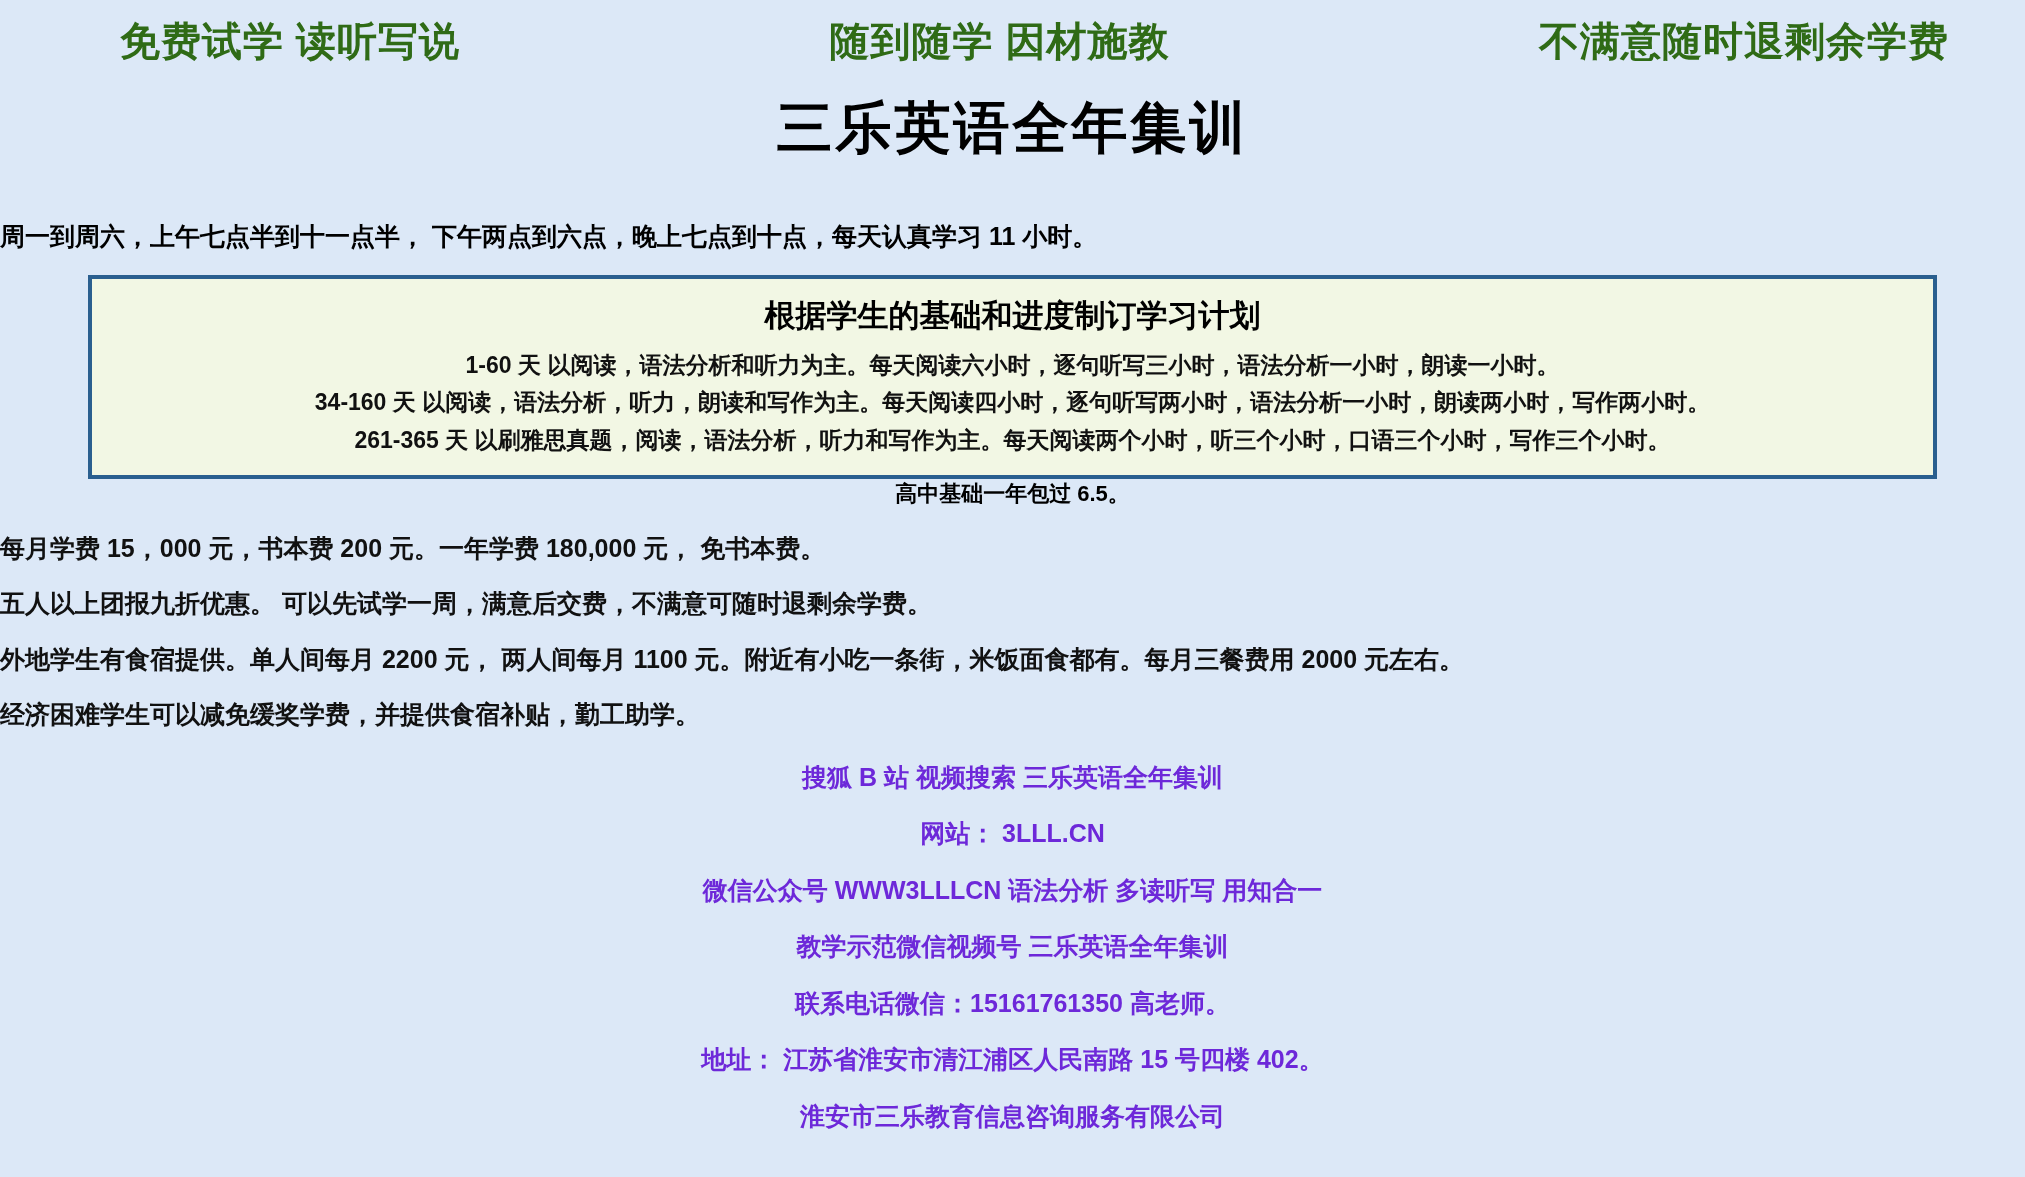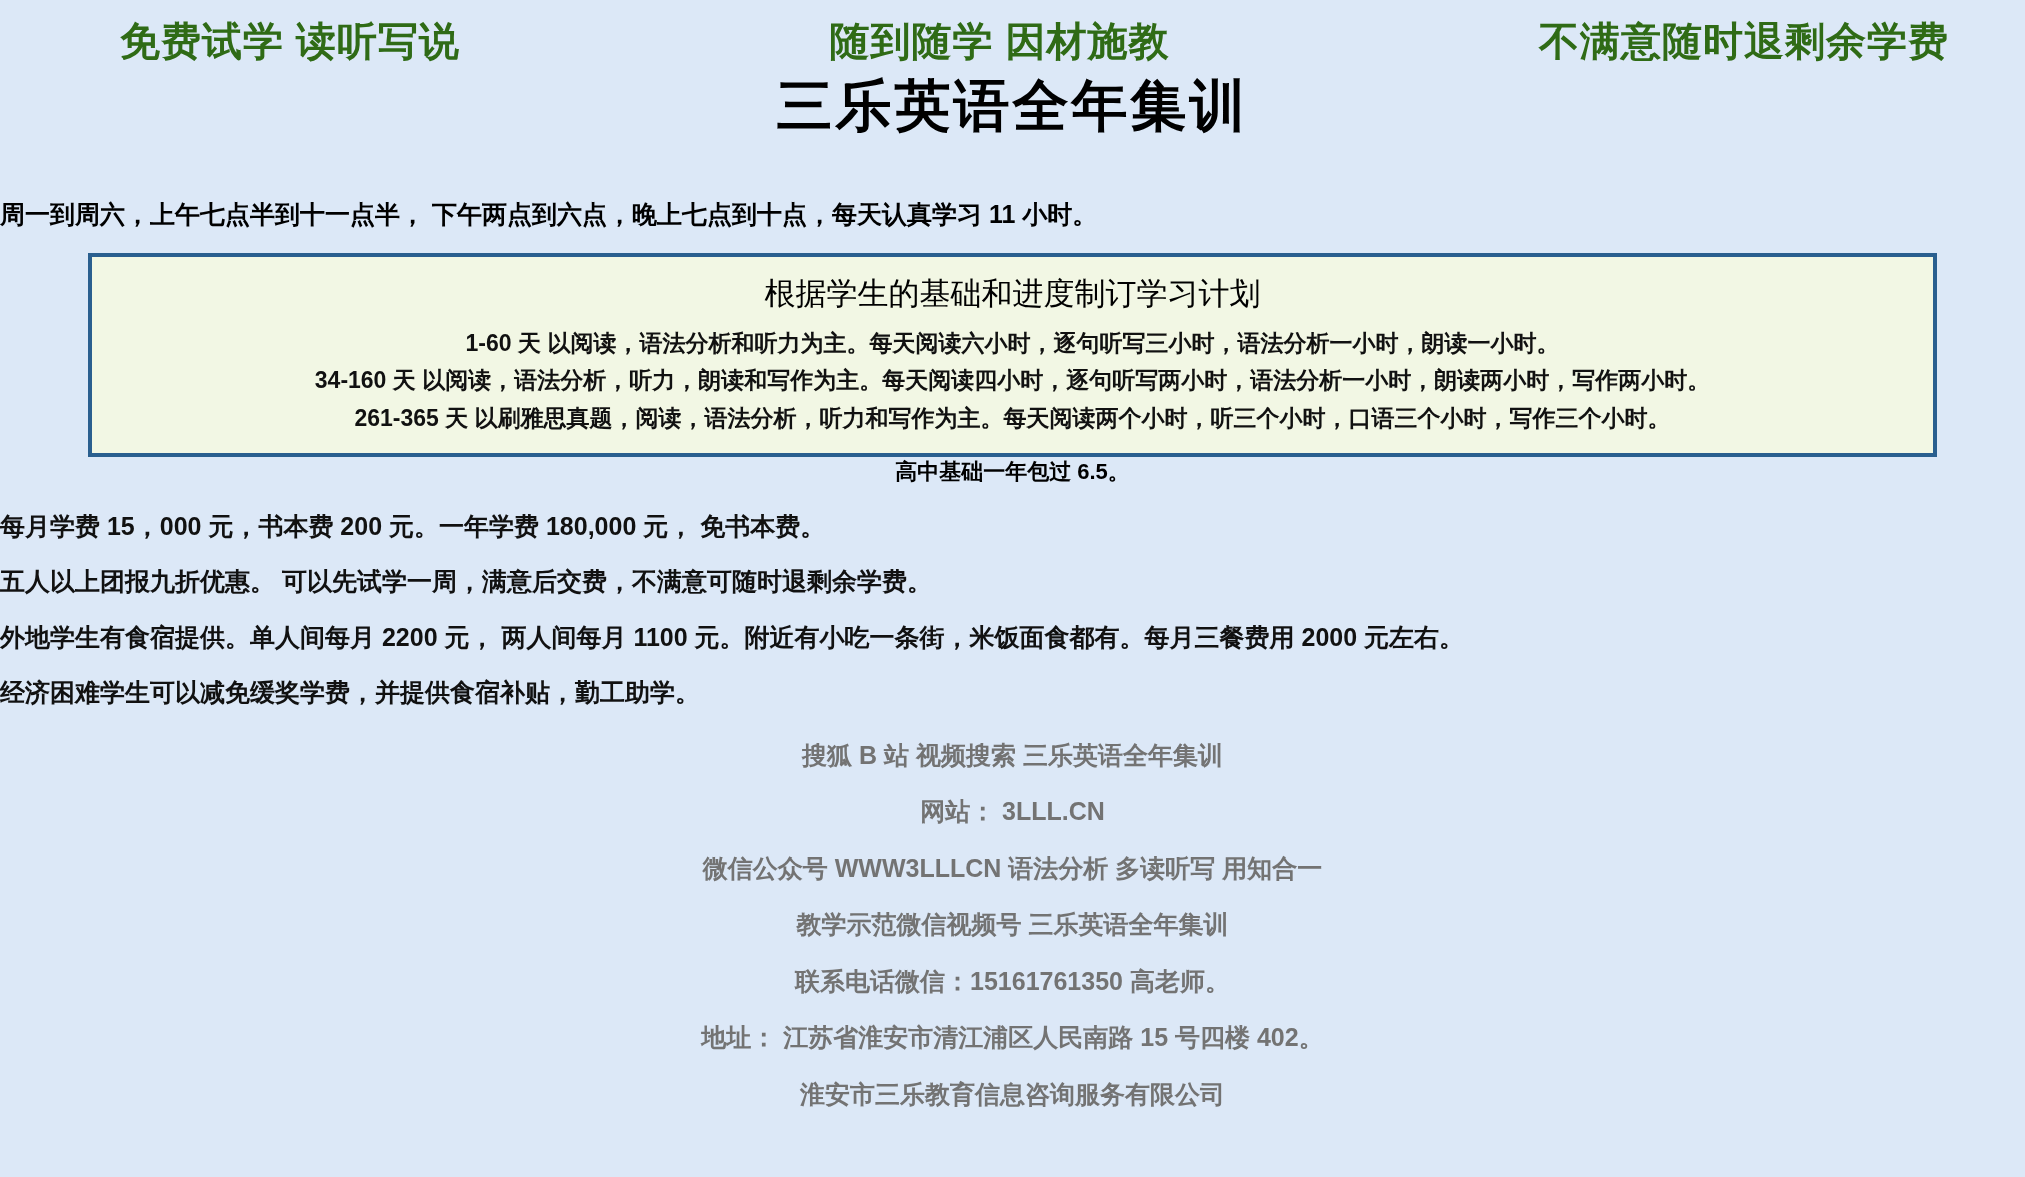--- a/index.html
+++ b/index.html
@@ -39,20 +39,21 @@
   .slogan.s1 { margin-left: 0; }
   .slogan.s2 { margin-left: 130px; }
   .slogan.s3 { margin-left: 130px; margin-right: 20px; }
 
   
   .main-title {
     text-align: center;
     font-size: 56px;
     font-weight: bold;
     color: #000;
+    margin-top: 22px;
     letter-spacing: 3px;
   }
 
   
   .schedule-line {
     text-align: left;
     font-size: 25px;
     color: #000000;
     margin-top: 53px;
     font-weight: bold;
@@ -62,21 +63,21 @@
   .plan-box {
     margin: 22px 88px 0 88px;
     border: 4px solid #2a5f8f;
     background: #f2f7e4;
     padding: 10px 18px 16px 18px;
     box-sizing: border-box;
   }
   .plan-title {
     text-align: center;
     font-size: 31px;
-    font-weight: normal;
+    font-weight: bold;
     color: #000;
     margin: 6px 0 10px 0;
   }
   .plan-line {
     font-size: 23px;
     font-weight: bold;
     color: #111;
     text-align: center;
     line-height: 1.62;
     white-space: nowrap;
@@ -95,21 +96,21 @@
     color: #111;
     margin-top: 23px;
     line-height: 1.3;
   }
 
   
   .contact {
     text-align: center;
     font-size: 25px;
     font-weight: bold;
-    color: #737373;
+    color: #6d28d9;
     margin-top: 24px;
     line-height: 1.3;
   }
   .contact.first { margin-top: 30px; }
 </style>
 </head>
 <body>
 
 <div class="page">
 

